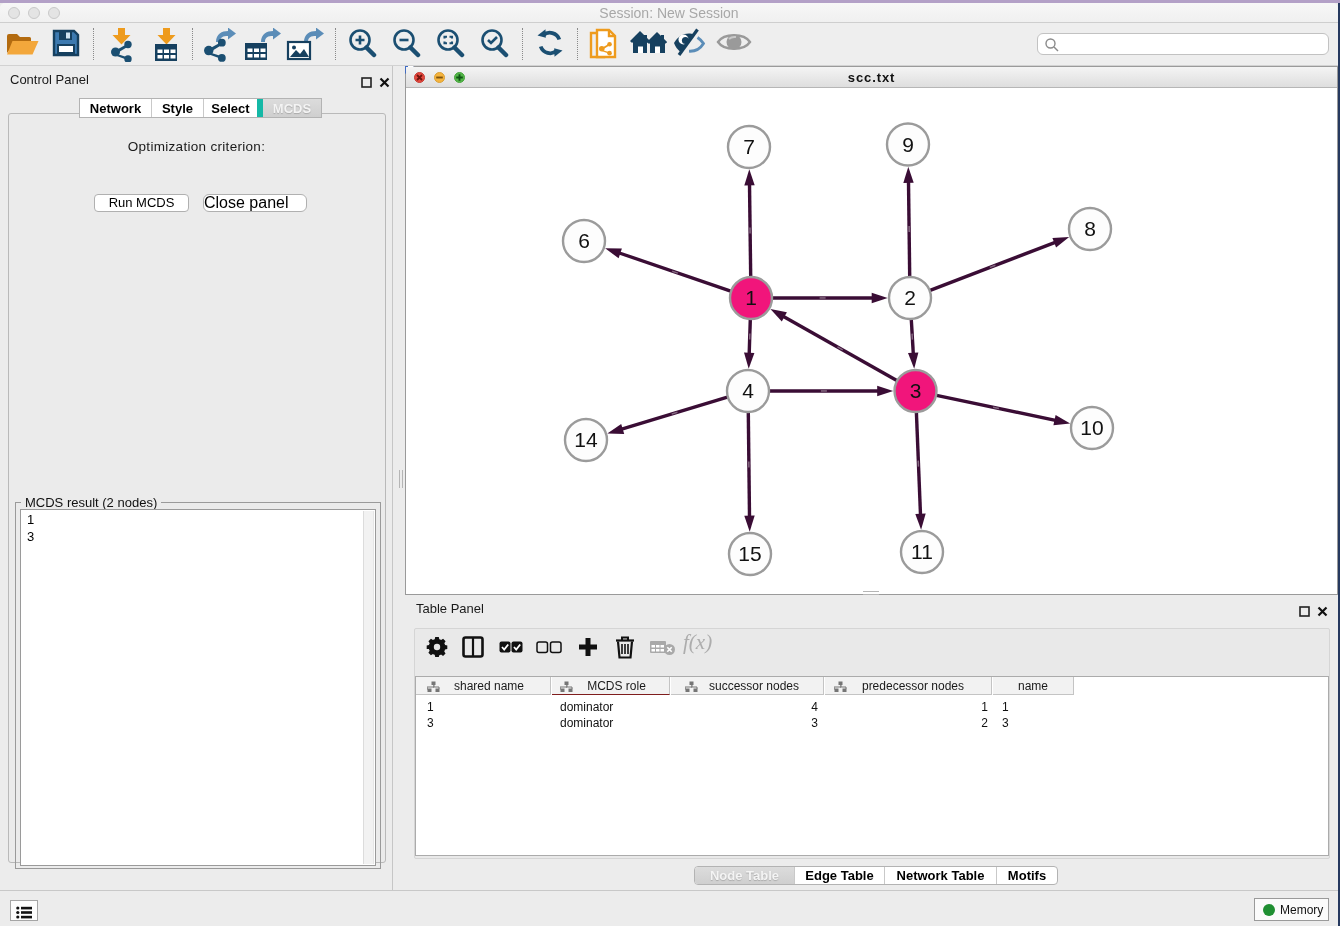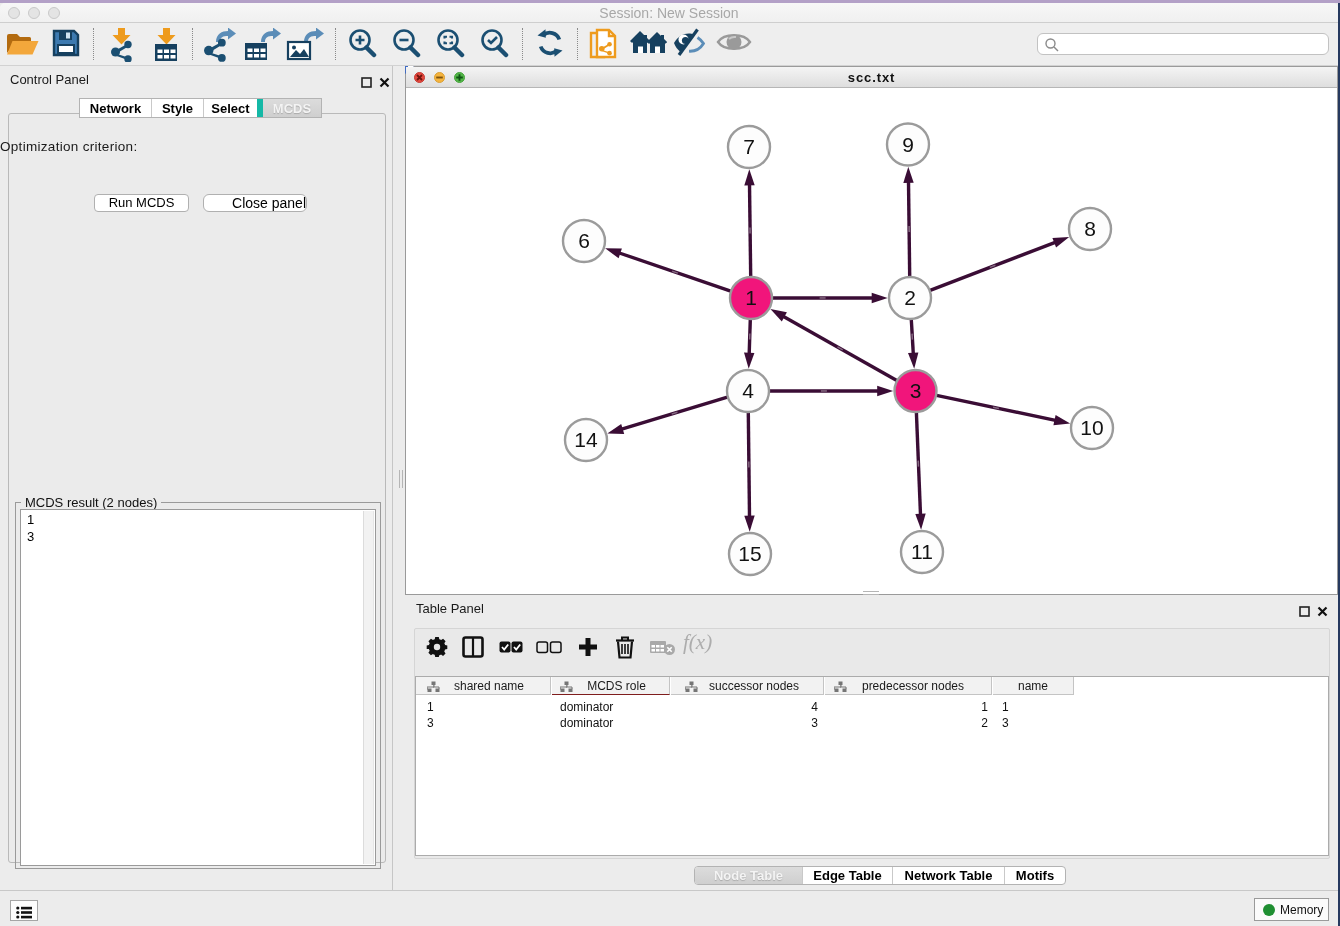--- a/index.html
+++ b/index.html
@@ -170,23 +170,23 @@
         <path d="M1.5 1.5 L9.5 9.5 M9.5 1.5 L1.5 9.5" stroke="#111" stroke-width="2.2"></path>
       </svg></div>
  <div class="abs" style="left:8px;top:47px;width:378px;height:750px;border:1px solid #b9b9b9;border-radius:3px;background:#ebebeb"></div>
 
  <div class="abs" style="left:79px;top:32px;height:20px;display:flex;font-size:13px;font-weight:700;text-align:center;border:1px solid #b3b3b3;border-radius:0;overflow:hidden;background:#fff">
    <div style="width:72px;line-height:19px;border-right:1px solid #c9c9c9">Network</div>
    <div style="width:52px;line-height:19px;border-right:1px solid #c9c9c9">Style</div>
    <div style="width:59px;line-height:19px;border-right:6px solid #14b8a6">Select</div>
    <div style="width:58px;line-height:19px;background:linear-gradient(#dcdcdc,#cfcfcf);color:#f4f4f4;text-shadow:0 1px 1px #aaa">MCDS</div>
  </div>
- <div style="position:absolute;left:0;top:73px;width:393px;font-size:13.5px;letter-spacing:0.3px;color:#1a1a1a">Optimization criterion:</div>
+ <div style="position:absolute;left:0;top:73px;width:393px;text-align:center;font-size:13.5px;letter-spacing:0.3px;color:#1a1a1a">Optimization criterion:</div>
  <div class="abs" style="left:94px;top:128px;width:95px;height:18px;background:#fff;border:1px solid #b0b0b0;border-radius:4px;text-align:center;font-size:13px;line-height:16px">Run MCDS</div>
- <div class="abs" style="left:203px;top:128px;width:104px;height:18px;background:#fff;border:1px solid #b0b0b0;border-radius:6px;text-align:right;font-size:14px;line-height:16px">Close panel</div>
+ <div class="abs" style="left:203px;top:128px;width:104px;height:18px;background:#fff;border:1px solid #b0b0b0;border-radius:6px;text-align:left;font-size:16px;line-height:16px">Close panel</div>
 
  <div class="abs" style="left:15px;top:436px;width:366px;height:367px;border:1px solid #9a9a9a"></div>
  <div class="abs" style="left:21px;top:429px;background:#ebebeb;padding:0 4px;font-size:13px;color:#111">MCDS result (2 nodes)</div>
  <div class="abs" style="left:20px;top:443px;width:356px;height:357px;background:#fff;border:1px solid #9a9a9a">
    <div style="position:absolute;left:6px;top:2px;font-size:13px;line-height:16.5px">1<br>3</div>
    <div style="position:absolute;right:1px;top:1px;bottom:1px;width:11px;background:#f2f2f2;border-left:1px solid #dcdcdc;border-right:1px solid #e6e6e6"></div>
  </div>
 </div>
 
 <div class="abs" style="left:405px;top:66px;width:933px;height:529px;border:1px solid #9a9a9a;background:#fff">
@@ -381,21 +381,21 @@
    <div style="position:absolute;left:11px;top:20px">3</div>
         <div style="position:absolute;left:144px;top:20px">dominator</div>
         <div style="position:absolute;left:330px;top:20px;width:72px;text-align:right">3</div>
         <div style="position:absolute;left:500px;top:20px;width:72px;text-align:right">2</div>
         <div style="position:absolute;left:586px;top:20px">3</div>
   </div>
  </div>
 </div>
 
 <div class="abs" style="left:694px;top:866px;height:19px;display:flex;font-size:13px;font-weight:700;text-align:center;border:1px solid #b3b3b3;border-radius:4px;overflow:hidden;background:#fff">
-  <div style="width:108px;line-height:18px;background:linear-gradient(#dcdcdc,#cfcfcf);color:#f4f4f4;text-shadow:0 1px 1px #aaa;border-right:1px solid #c9c9c9">Node Table</div>
+  <div style="width:100px;line-height:18px;background:linear-gradient(#dcdcdc,#cfcfcf);color:#f4f4f4;text-shadow:0 1px 1px #aaa;border-right:1px solid #c9c9c9">Node Table</div>
   <div style="width:90px;line-height:18px;border-right:1px solid #c9c9c9">Edge Table</div>
   <div style="width:112px;line-height:18px;border-right:1px solid #c9c9c9">Network Table</div>
   <div style="width:60px;line-height:18px">Motifs</div>
 </div>
 
 <div class="abs" style="left:399px;top:470px;width:4px;height:18px;border-left:1px solid #b5b5b5;border-right:1px solid #b5b5b5"></div>
 <div class="abs" style="left:863px;top:591px;width:16px;height:4px;border-top:1px solid #b5b5b5;border-bottom:1px solid #b5b5b5"></div>
 
 <div class="abs" style="left:0;top:890px;width:1338px;height:36px;background:#ececec;border-top:1px solid #c8c8c8">
  <div style="position:absolute;left:10px;top:9px;width:28px;height:21px;background:#fcfcfc;border:1px solid #a5a5a5;text-align:center"><span style="display:inline-block;margin-top:4px"><svg width="16" height="13" viewBox="0 0 16 13">

